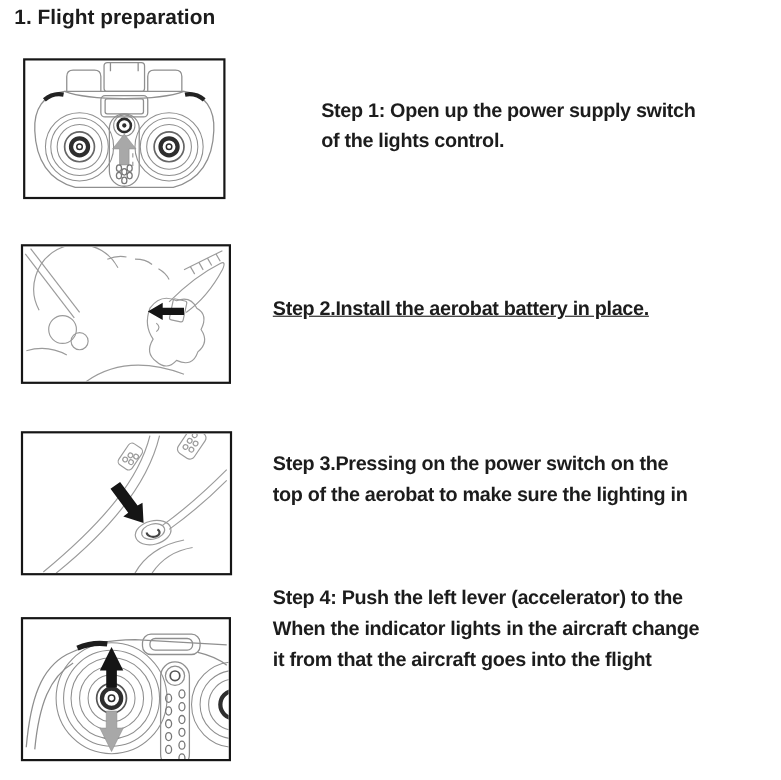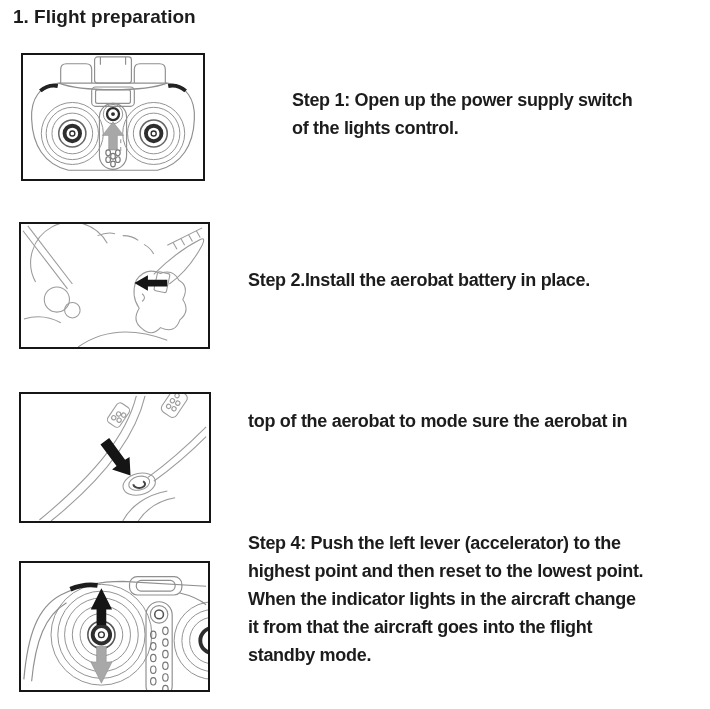--- a/index.html
+++ b/index.html
@@ -19,21 +19,21 @@
   .fig2 { left:19px; top:222px; width:191px; height:127px; }
   .fig3 { left:19px; top:392px; width:192px; height:131px; }
   .fig4 { left:19px; top:561px; width:191px; height:131px; }
   .figure svg { display:block; width:100%; height:100%; }
   .step-text {
     position:absolute; left:248px; width:462px;
     font-size:18px; font-weight:bold; letter-spacing:-0.3px;
     line-height:28px; color:#1c1c1c;
   }
   .step-text .line { white-space:nowrap; height:28px; }
-  .t1 { top:86px;margin-left:44px; } .t2 { top:266px; } .t3 { top:407px; } .t4 { top:529px; }
+  .t1 { top:86px;margin-left:44px; } .t2 { top:266px;text-decoration:underline; } .t3 { top:407px; } .t4 { top:529px; }
 </style>
 </head>
 <body>
 
 <div class="page">
 
   <div class="title">1. Flight preparation</div>
 
   <div class="figure fig1">
     <svg viewBox="0 0 184 128">
@@ -199,24 +199,23 @@
   <div class="step-text t1">
     <div class="line">Step 1: Open up the power supply switch</div>
     <div class="line">of the lights control.</div>
   </div>
 
   <div class="step-text t2">
     <div class="line">Step 2.Install the aerobat battery in place.</div>
   </div>
 
   <div class="step-text t3">
-    <div class="line">top of the aerobat to mode sure the aerobat in</div>
+    <div class="line">Step 3.Pressing on the power switch on the</div>
+    <div class="line">top of the aerobat to make sure the lighting in</div>
   </div>
 
   <div class="step-text t4">
     <div class="line">Step 4: Push the left lever (accelerator) to the</div>
-    <div class="line">highest point and then reset to the lowest point.</div>
     <div class="line">When the indicator lights in the aircraft change</div>
     <div class="line">it from that the aircraft goes into the flight</div>
-    <div class="line">standby mode.</div>
   </div>
 
 </div>
 
 </body></html>

